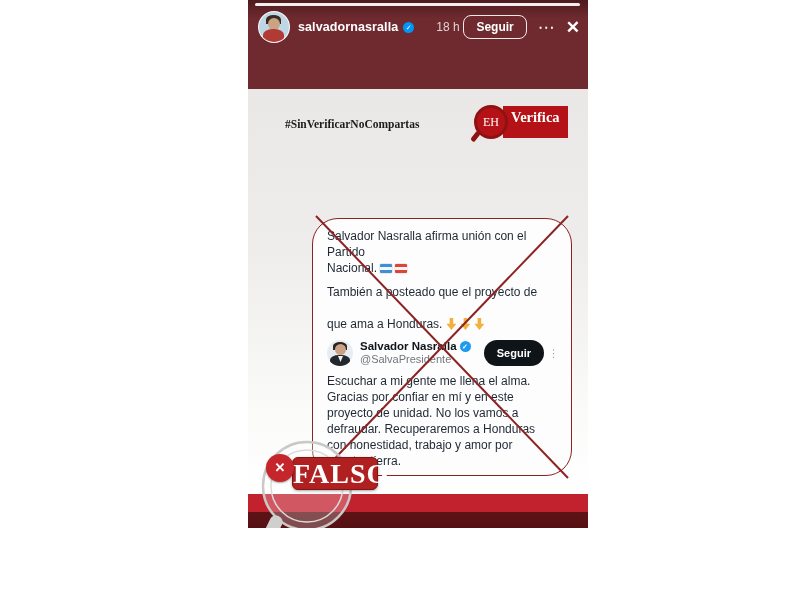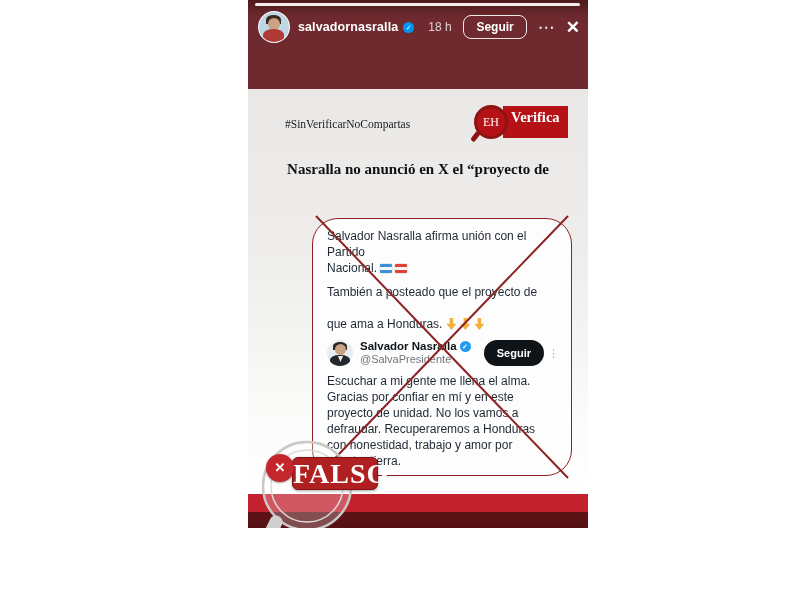--- a/index.html
+++ b/index.html
@@ -14,31 +14,31 @@
             background:rgba(255,255,255,.93);}
   .hdr-row{position:absolute;left:10px;top:11px;right:8px;display:flex;align-items:center;}
   .avatar-ig{width:30px;height:30px;border-radius:50%;background:#bfd7e4;
              border:1.5px solid rgba(255,255,255,.9);position:relative;overflow:hidden;flex:none;}
   .avatar-ig .hair{position:absolute;left:7px;top:3px;width:15px;height:9px;border-radius:50% 50% 0 0;background:#3a2a22;}
   .avatar-ig .head{position:absolute;left:9px;top:6px;width:12px;height:12px;border-radius:50%;background:#caa284;}
   .avatar-ig .shirt{position:absolute;left:4px;top:17px;width:21px;height:13px;border-radius:45% 45% 0 0;background:#b23a35;}
   .username{margin-left:8px;font-weight:bold;color:#fff;font-size:12.5px;letter-spacing:.1px;}
   .badge-ig{width:11px;height:11px;border-radius:50%;background:#0095f6;color:#fff;font-size:7px;
             line-height:11px;text-align:center;margin-left:5px;flex:none;}
-  .time{color:rgba(255,255,255,.78);font-size:12px;margin-left:14px;}
+  .time{color:rgba(255,255,255,.78);font-size:12px;margin-left:22px;}
   .follow-btn{margin-left:auto;border:1.5px solid rgba(255,255,255,.9);border-radius:8px;color:#fff;
               font-size:12px;font-weight:bold;padding:4px 12px;background:transparent;cursor:pointer;}
   .more-btn{color:#fff;font-size:17px;margin-left:11px;cursor:pointer;line-height:1;}
   .close-btn{color:#fff;font-size:17px;font-weight:bold;margin-left:11px;cursor:pointer;line-height:1;}
 
   
   .fact-card{position:absolute;left:0;top:89px;width:340px;height:405px;
              background:linear-gradient(180deg,#e9e8e6 0%,#eeedeb 40%,#fafaf9 78%,#ffffff 100%);}
   .hashtag{position:absolute;left:37px;top:29px;font-family:"Liberation Serif",serif;
-           font-weight:normal;font-size:11.5px;color:#1b1b1b;}
+           font-weight:bold;font-size:11.5px;color:#1b1b1b;}
   .eh-logo{position:absolute;left:226px;top:16px;display:flex;align-items:center;}
   .eh-circle{width:28px;height:28px;border-radius:50%;background:#b51217;border:3px solid #8e1212;
              color:#fff;font-family:"Liberation Serif",serif;font-weight:normal;font-size:12px;
              display:flex;align-items:center;justify-content:center;position:relative;z-index:2;flex:none;}
   .eh-circle::after{content:"";position:absolute;left:-4px;bottom:-6px;width:5px;height:11px;
                     background:#8e1212;transform:rotate(38deg);border-radius:2px;}
   .eh-word{margin-left:-5px;background:#b51217;color:#fff;font-family:"Liberation Serif",serif;
            font-weight:bold;font-size:14.5px;padding:3px 8px 12px;}
   .headline{position:absolute;left:0;top:71px;width:100%;text-align:center;
             font-family:"Liberation Serif",serif;font-weight:bold;font-size:15px;line-height:18px;color:#101010;}
@@ -117,21 +117,20 @@
 
     <div class="fact-card">
       <span class="hashtag">#SinVerificarNoCompartas</span>
 
       <div class="eh-logo">
         <span class="eh-circle">EH</span>
         <span class="eh-word">Verifica</span>
       </div>
 
       <div class="headline">
-        <div>Nasralla no anunció en X el “proyecto de</div>
       </div>
 
       <div class="tweet-card">
         <p class="t-para">
           <span>Salvador Nasralla afirma unión con el Partido</span><br>
           <span>Nacional.</span><span class="flag flag-hn"></span><span class="flag flag-rw"></span>
         </p>
         <p class="t-para second">
           <span>También a posteado que el proyecto de</span><br>
           <br>

